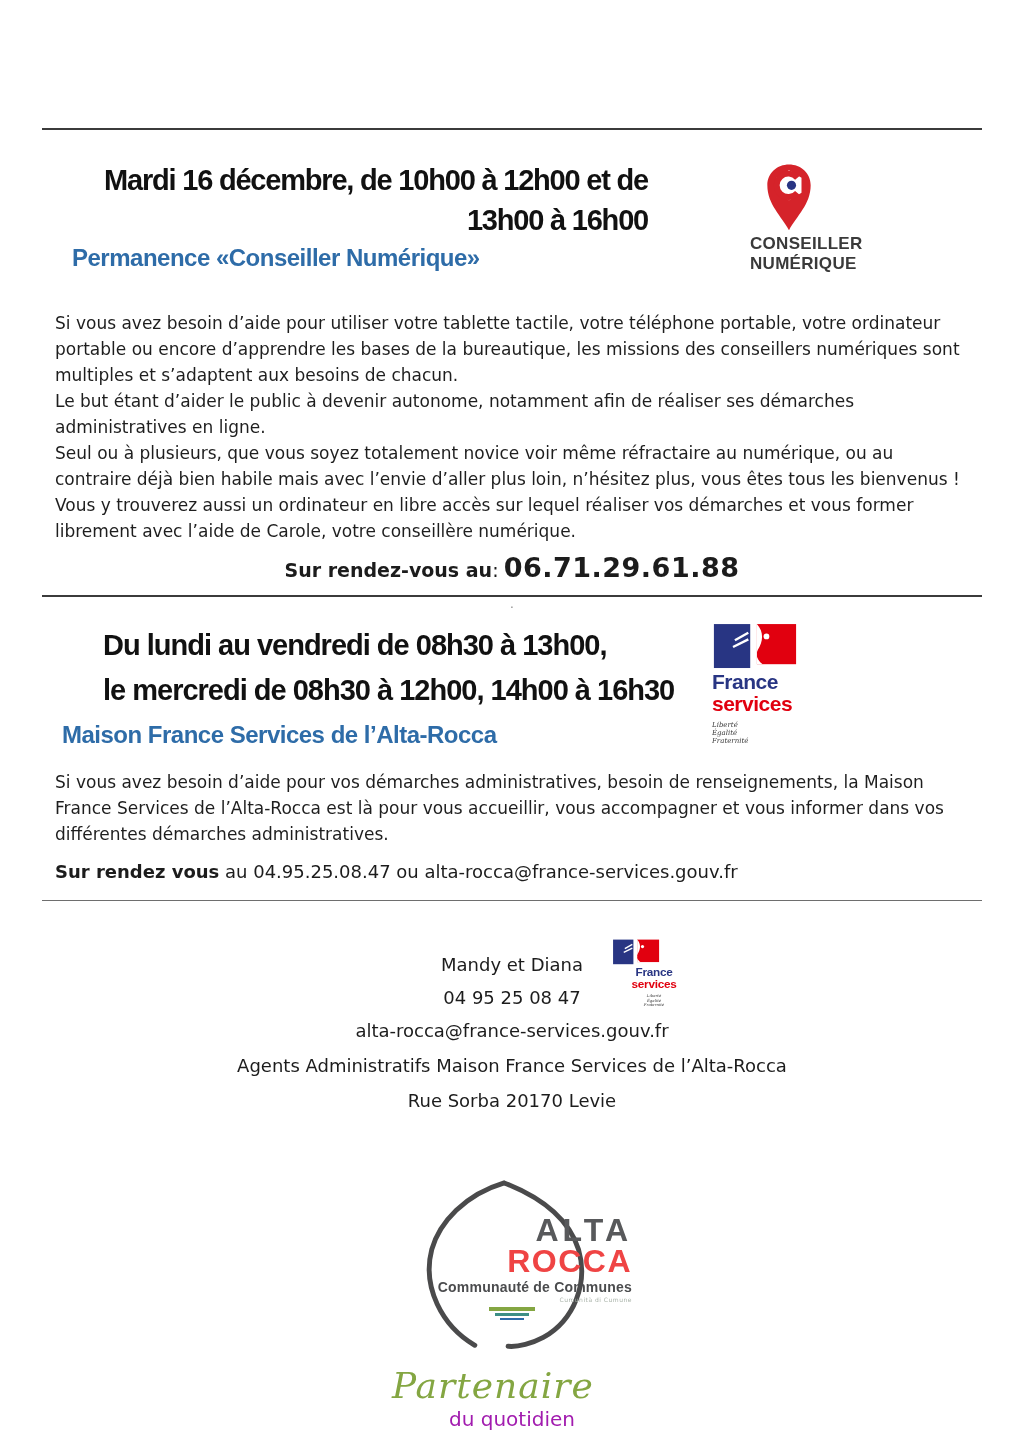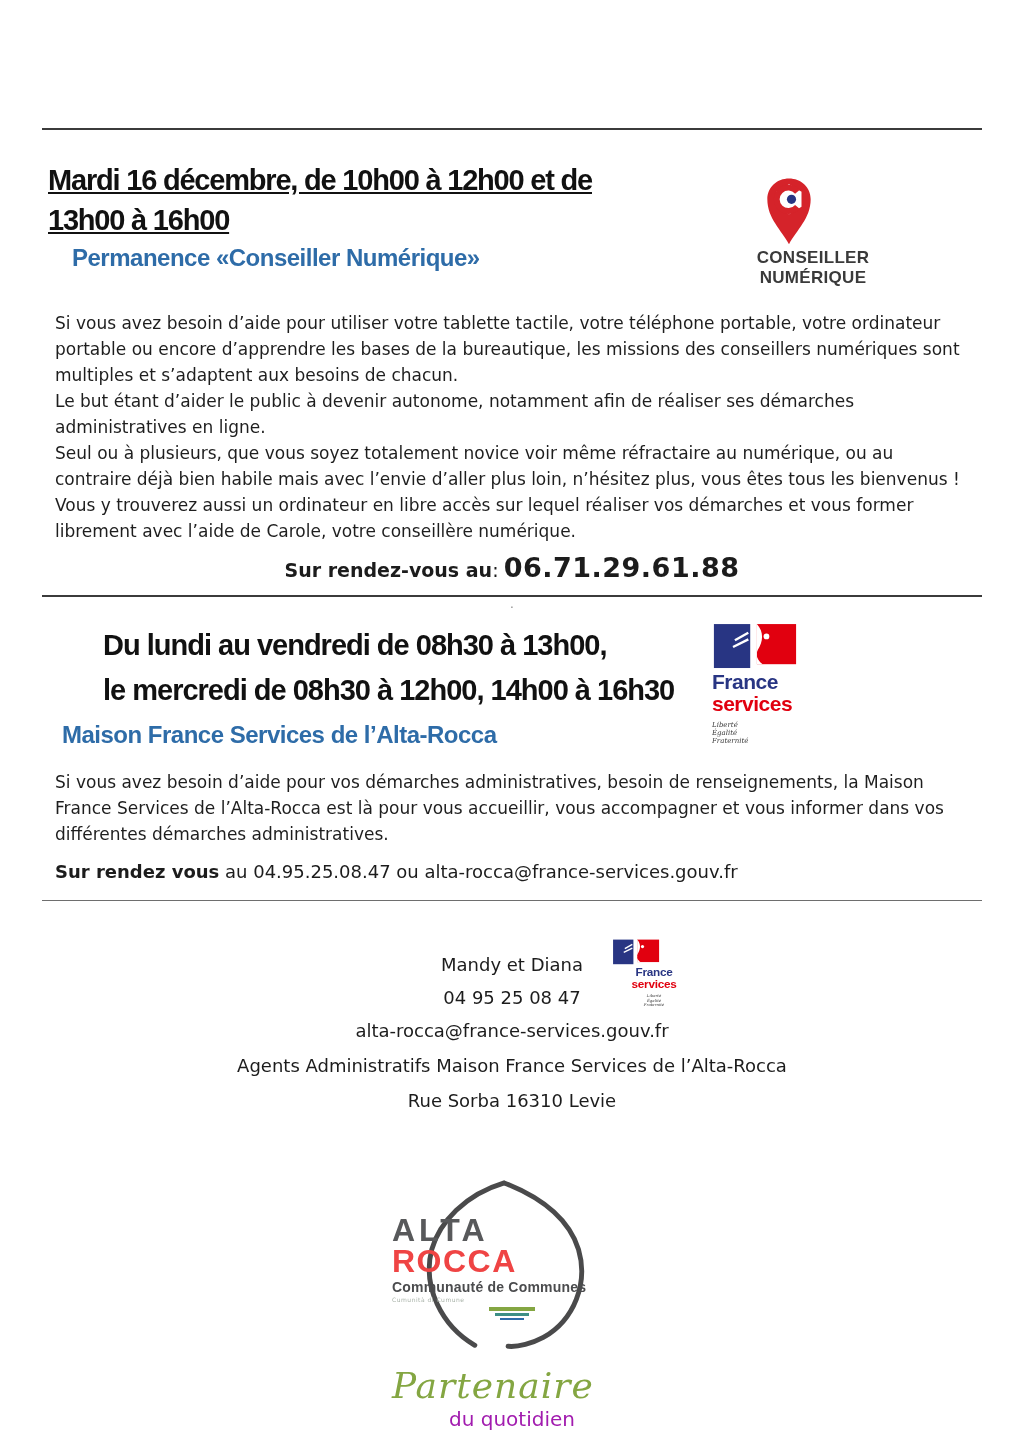--- a/index.html
+++ b/index.html
@@ -12,28 +12,28 @@
   .rule { border:none; border-top:2px solid #3b3b3b; margin:0 42px; }
   .rule.light { border-top:1.5px solid #6e6e6e; }
 
   
   .spacer-top { height:128px; }
   .s1-header { position:relative; margin-top:30px; min-height:130px; }
   .heading {
     font-family:"Liberation Sans",sans-serif; font-weight:bold;
     font-size:29px; line-height:40px; letter-spacing:-1.2px; color:#111;
   }
-  .s1-heading { width:600px; margin-left:48px; text-align:left;text-decoration:underline; }
+  .s1-heading { width:600px; margin-left:48px; text-align:right; }
   .sub-blue {
     font-family:"Liberation Sans",sans-serif; font-weight:bold;
     font-size:24px; letter-spacing:-0.5px; color:#2e6ca8;
   }
   .s1-sub { margin:4px 0 0 72px; }
 
-  .cn-logo { position:absolute; right:148px; top:16px; width:126px; text-align:center; }
+  .cn-logo { position:absolute; right:148px; top:2px; width:126px; text-align:left; }
   .cn-pin { display:block; margin-left:12px; }
   .cn-text {
     font-family:"Liberation Sans",sans-serif; font-weight:bold; font-size:17px;
     line-height:20px; letter-spacing:0.3px; color:#3a3a3a; margin-top:2px;
   }
 
   .bodytext { margin:20px 52px 0 55px; font-size:17px; line-height:26px; color:#1e1e1e; }
   .bodytext p { margin:0; }
 
   .rdv1 { text-align:center; margin-top:8px; }
@@ -62,21 +62,21 @@
 
   
   .footer { margin-top:52px; text-align:center; font-size:18px; position:relative; }
   .footer-line { margin-bottom:9px; line-height:24px; }
   .footer-line.gap { margin-bottom:11px; }
   .fs-logo-small { position:absolute; left:612px; top:-14px; transform:scale(0.56); transform-origin:top left; }
 
   
   .ar-wrap { width:240px; margin:66px auto 0; position:relative; height:260px; }
   .ar-leaf { position:absolute; left:22px; top:0; }
-  .ar-text { position:absolute; left:0; top:36px; width:100%; text-align:left; }
+  .ar-text { position:absolute; left:0; top:36px; width:100%; text-align:right; }
   .ar-alta { font-family:"Liberation Sans",sans-serif; font-weight:800; font-size:32px; line-height:30px; letter-spacing:4px; color:#58595b; }
   .ar-rocca { font-family:"Liberation Sans",sans-serif; font-weight:800; font-size:32px; line-height:32px; letter-spacing:1.5px; color:#ef4444; }
   .ar-cdc { font-family:"Liberation Sans",sans-serif; font-weight:bold; font-size:14px; color:#4b4c4e; margin-top:2px; letter-spacing:0.2px; }
   .ar-cdc2 { font-size:6px; color:#a8b2a8; margin-top:1px; letter-spacing:0.5px; }
   .ar-bars { margin-top:4px; }
   .ar-bars div { margin:2px auto 0; }
   .bar-green { width:46px; height:4px; background:#84a642; }
   .bar-teal  { width:34px; height:3px; background:#3d8f86; }
   .bar-blue  { width:24px; height:2px; background:#2e6ca8; }
   .ar-partenaire {
@@ -166,21 +166,21 @@
     <span class="bold">Sur rendez vous</span><span> au 04.95.25.08.47 ou alta-rocca@france-services.gouv.fr</span>
   </div>
 
   <hr class="rule light rule3">
 
   <div class="footer">
     <div class="footer-line">Mandy et Diana</div>
     <div class="footer-line">04 95 25 08 47</div>
     <div class="footer-line gap">alta-rocca@france-services.gouv.fr</div>
     <div class="footer-line gap">Agents Administratifs Maison France Services de l’Alta-Rocca</div>
-    <div class="footer-line">Rue Sorba 16310 Levie</div>
+    <div class="footer-line">Rue Sorba 20170 Levie</div>
 
     <div class="fs-logo fs-logo-small">
       <svg class="fs-flag" width="86" height="48" viewBox="0 0 90 50">
         <rect x="2" y="1" width="38" height="46" fill="#283583"></rect>
         <rect x="47" y="1" width="41" height="42" fill="#e1000f"></rect>
         <path d="M47 1 C55 10 53 20 48 28 C45 34 48 39 53 43 L47 43 Z" fill="#ffffff"></path>
         <path d="M24 18 L38 10" stroke="#ffffff" stroke-width="2.5" fill="none"></path>
         <path d="M22 25 L38 17" stroke="#ffffff" stroke-width="2.5" fill="none"></path>
         <circle cx="57" cy="14" r="3" fill="#ffffff"></circle>
       </svg>

